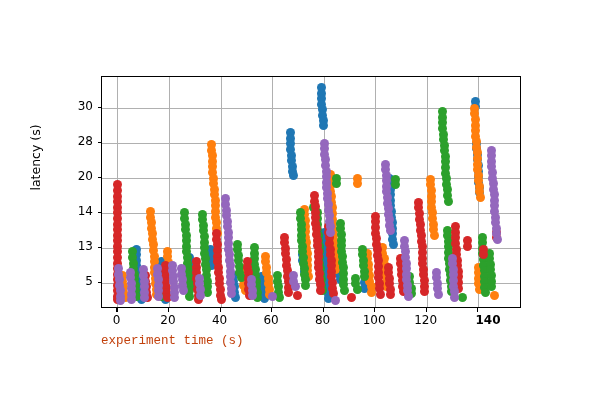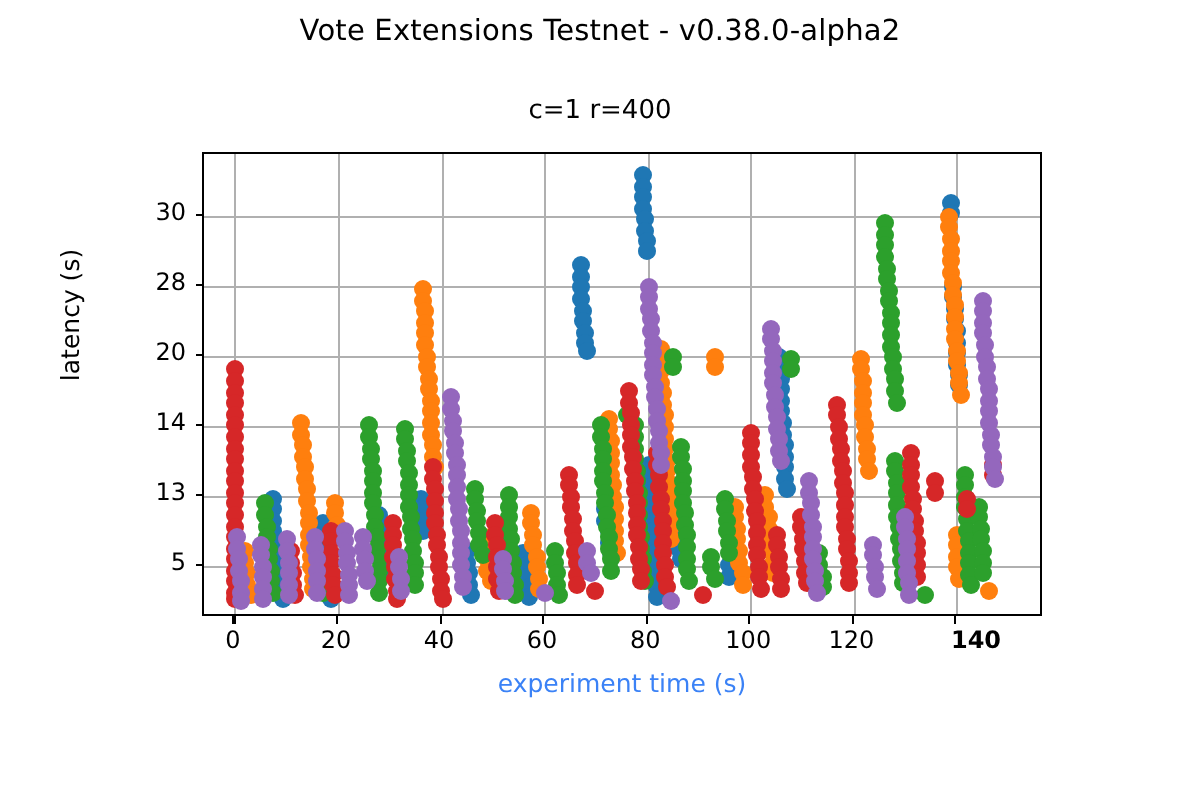--- a/index.html
+++ b/index.html
@@ -103,43 +103,42 @@
     text-align: right;
     font-size: 12px;
     margin-top: -8px;
     color: #000000;
   }
   #xlabel {
     position: absolute;
     left: 101px;
     width: 420px;
     top: 334px;
-    text-align: center;
+    text-align: left;
     font-size: 12.5px;
-    color: #3b82f6;
+    color: #c2410c;
+    font-family: Liberation Mono, monospace;
   }
   #ylabel {
     position: absolute;
     left: -45px;
     top: 150px;
     width: 160px;
     text-align: center;
     font-size: 12.5px;
     transform: rotate(-90deg);
     transform-origin: center center;
     color: #000000;
   }
 </style>
 </head>
 <body>
 
 <div id="figure">
 
-  <div id="suptitle">Vote Extensions Testnet - v0.38.0-alpha2</div>
-  <div id="axtitle">c=1 r=400</div>
 
   <div id="axes">
       <div class="gridline-v" style="left: 15.4601px;"></div>
       <div class="gridline-v" style="left: 66.9939px;"></div>
       <div class="gridline-v" style="left: 118.528px;"></div>
       <div class="gridline-v" style="left: 170.061px;"></div>
       <div class="gridline-v" style="left: 221.595px;"></div>
       <div class="gridline-v" style="left: 273.129px;"></div>
       <div class="gridline-v" style="left: 324.663px;"></div>
       <div class="gridline-v" style="left: 376.196px;"></div>

